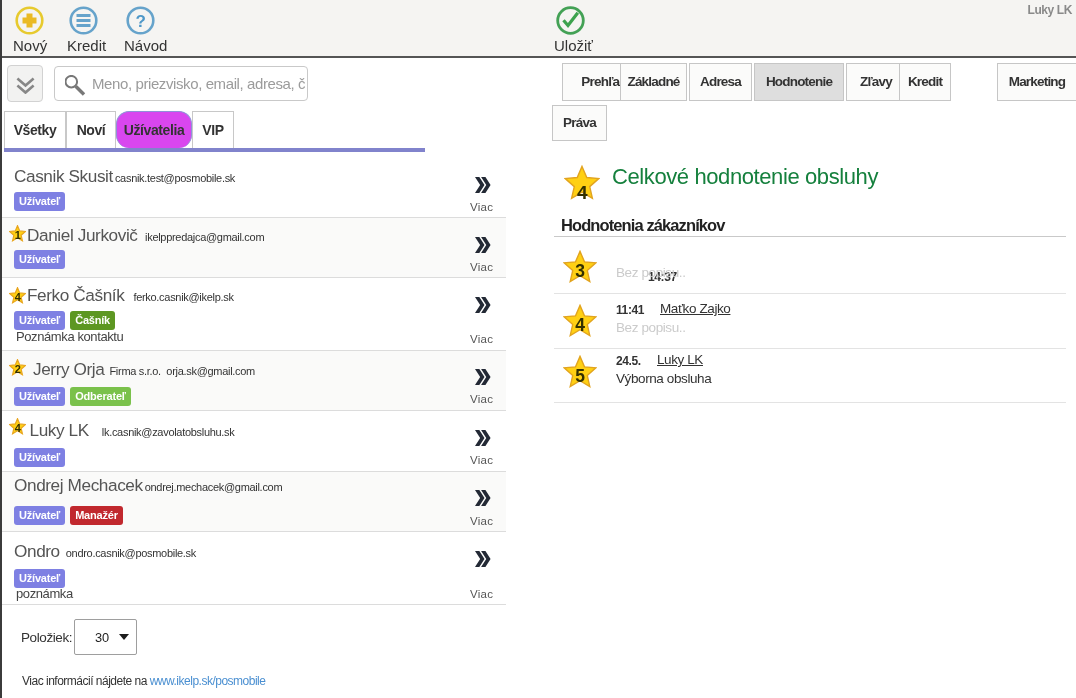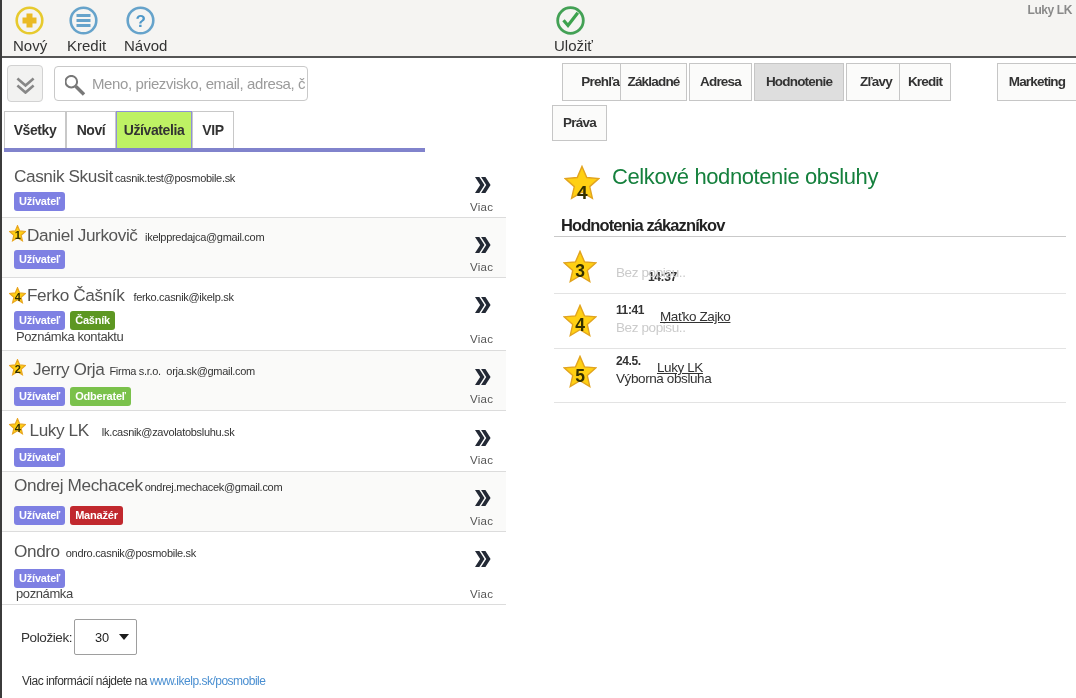--- a/index.html
+++ b/index.html
@@ -10,21 +10,21 @@
 #toolbar { left:0; top:0; width:1076px; height:58px; background:#f5f4f2; border-bottom:2px solid #555; }
 .tool { position:absolute; text-align:center; }
 .tool .lbl { display:block; font-size:15px; color:#333; margin-top:-3.5px; letter-spacing:0; }
 #user { top:2.5px; right:4px; font-size:12px; font-weight:bold; color:#8a8a8a; }
 
 #chevbtn { left:6.5px; top:65px; width:36.5px; height:37px; background:#f2f2f1; border:1px solid #d2d2d2; border-radius:4px; }
 #search { left:54px; top:65.5px; width:254px; height:35px; background:#fff; border:1px solid #c9c9c9; border-radius:4px; overflow:hidden; }
 #search .ph { position:absolute; left:37px; top:8px; font-size:15px; color:#9b9b9b; white-space:nowrap; }
 
 .ltab { position:absolute; top:111px; height:37px; background:#fff; border:1px solid #c8c8c8; border-bottom:none; color:#333; font-weight:bold; font-size:14px; text-align:center; line-height:36px; }
-.ltab.active { background:#bef264; border-color:#8f91d8; }
+.ltab.active { background:#d946ef; border-color:#8f91d8;border-radius:13px; }
 #lbar { left:4px; top:148px; width:421px; height:4px; background:#8183cc; }
 
 .row { position:absolute; left:0; width:506px; border-bottom:1px solid #dcdcdc; }
 .row.odd { background:#fafaf9; }
 .name { position:absolute; font-size:17.2px; color:#555; line-height:17.2px; white-space:nowrap; letter-spacing:-0.4px; }
 .name .em { font-size:11px; color:#333; letter-spacing:-0.3px; margin-left:2px; }
 .name .co { font-size:11px; color:#333; letter-spacing:-0.3px; margin-left:5px; }
 .badge { display:inline-block; height:19px; line-height:19px; border-radius:3px; color:#fff; font-weight:bold; font-size:11px; padding:0 5px; margin-right:5px; letter-spacing:-0.2px;}
 .b-user { background:#7e80e3; }
 .b-green { background:#5d9722; }
@@ -35,21 +35,21 @@
 .more { position:absolute; }
 .viac { position:absolute; font-size:11.5px; color:#555; letter-spacing:0.3px; }
 .sstar { position:absolute; width:17px; height:17px; }
 .bstar { position:absolute; width:36px; height:36px; }
 
 .rtab { position:absolute; background:#fbfbfa; border:1px solid #c6c6c6; color:#333; font-weight:bold; font-size:13.5px; letter-spacing:-0.8px; text-align:center; line-height:35px; height:38px; top:63px; }
 .rtab.active { background:#dedede; }
 
 .rline { position:absolute; left:554px; width:512px; height:1px; background:#e3e3e3; }
 .rtime { position:absolute; font-size:12px; font-weight:bold; color:#333; line-height:12px; }
-.rlink { position:absolute; font-size:13.5px; color:#333; text-decoration:underline; line-height:14px;margin-top:8px; }
+.rlink { position:absolute; font-size:13.5px; color:#333; text-decoration:underline; line-height:14px; }
 .rdesc { position:absolute; font-size:13.5px; line-height:14px; }
 </style>
 </head>
 <body>
 <div class="abs" id="toolbar"></div>
 <div class="abs" id="edge"></div>
 
 <div class="tool" style="left:13px;top:5px;width:32px;">
 <svg width="31" height="31" viewBox="0 0 31 31">
       <circle cx="15.5" cy="15.5" r="12.8" fill="none" stroke="#e7ca2e" stroke-width="2.6"></circle>

